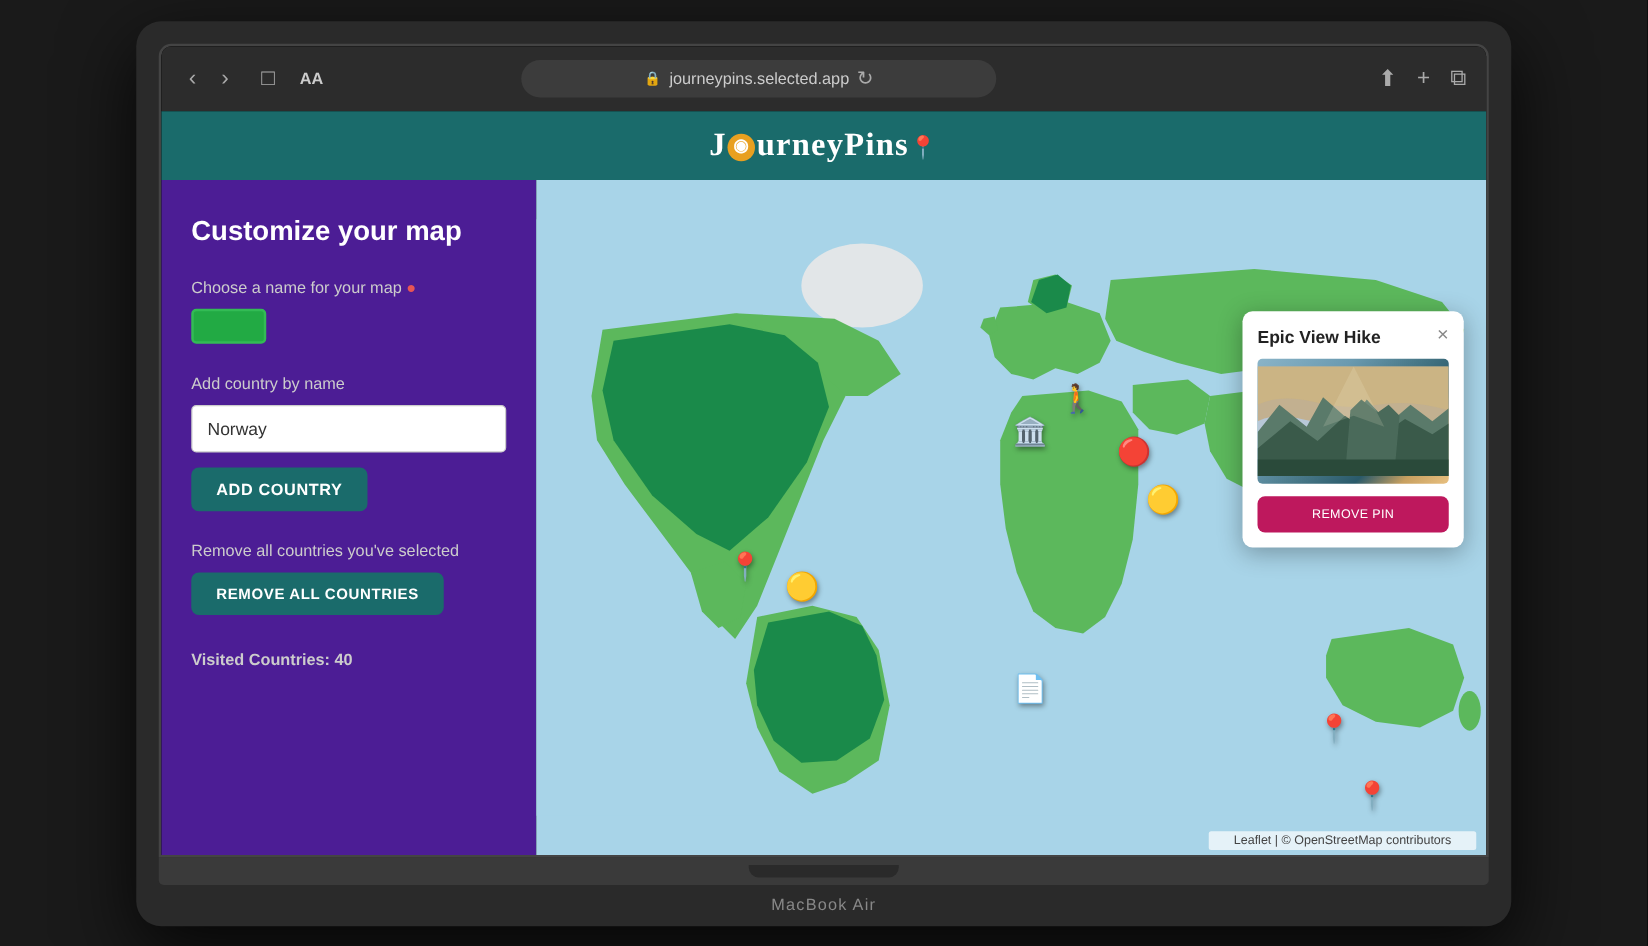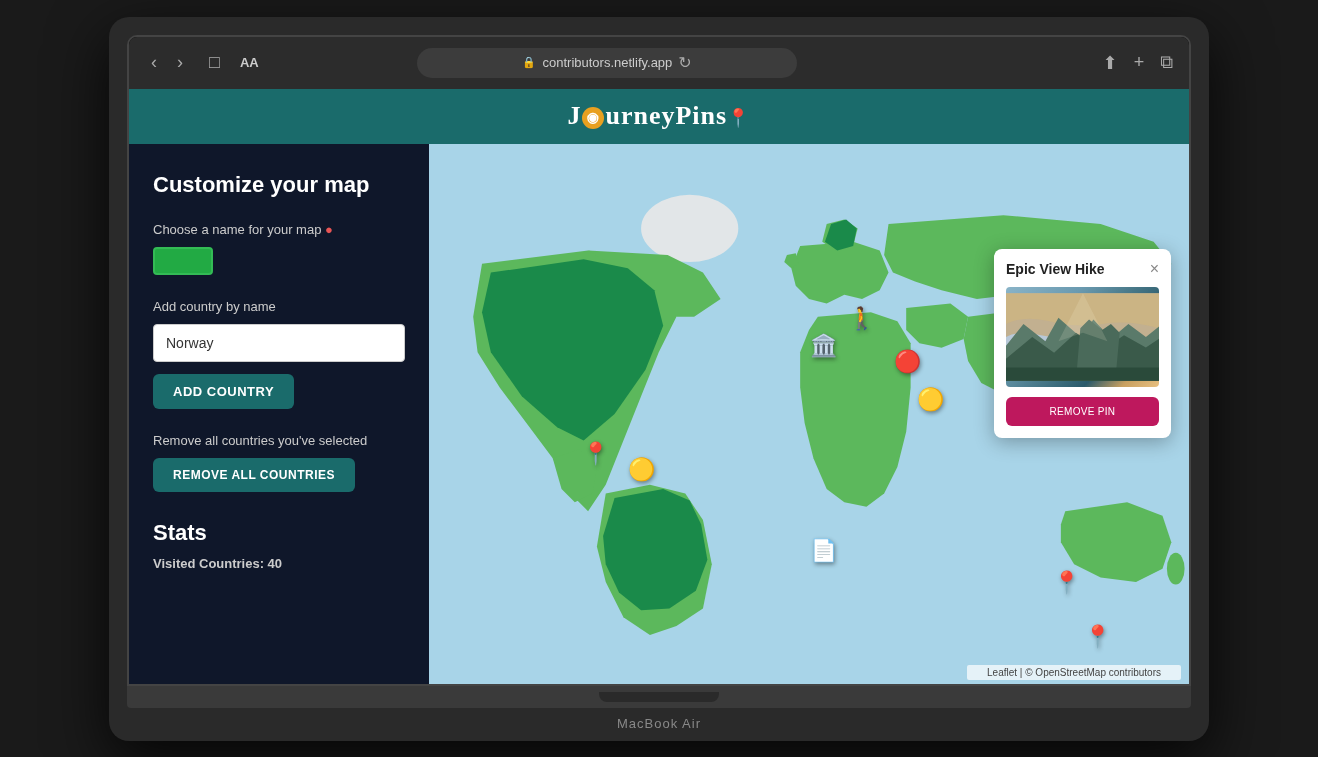--- a/index.html
+++ b/index.html
@@ -100,21 +100,21 @@
     }
     .pin-icon-title { color: #e85555; font-size: 18px; }
     
     .app-body {
       display: flex;
       height: 540px;
     }
     
     .sidebar {
       width: 300px;
-      background: #0f172a;
+      background: #4c1d95;
       color: #fff;
       padding: 28px 24px;
       flex-shrink: 0;
       overflow-y: auto;
     }
     .sidebar h2 {
       font-size: 22px;
       font-weight: 800;
       margin-bottom: 24px;
       color: #fff;
@@ -304,21 +304,21 @@
 
     <div class="browser-bar">
       <div class="browser-nav">
         <span>‹</span>
         <span>›</span>
       </div>
       <span class="browser-book">□</span>
       <span class="aa-text">AA</span>
       <div class="browser-address">
         <span class="lock-icon">🔒</span>
-        <span>contributors.netlify.app</span>
+        <span>journeypins.selected.app</span>
         <span class="refresh-icon">↻</span>
       </div>
       <div class="browser-actions">
         <span>⬆</span>
         <span>+</span>
         <span>⧉</span>
       </div>
     </div>
 
     <div class="app-header">
@@ -337,21 +337,20 @@
         </div>
         <div class="color-picker-btn"></div>
 
         <div class="sidebar-label">Add country by name</div>
         <input class="text-input" type="text" value="Norway" style="">
         <button class="btn-teal">Add Country</button>
 
         <div class="remove-label">Remove all countries you've selected</div>
         <button class="btn-remove-all">Remove All Countries</button>
 
-        <div class="stats-heading">Stats</div>
         <div class="stats-text">Visited Countries: 40</div>
       </div>
 
       <div class="map-container">
         
         <svg class="map-svg" viewBox="0 0 860 540" xmlns="http://www.w3.org/2000/svg">
 
           <rect width="860" height="540" fill="#a8d4e8"></rect>
 
           <ellipse cx="295" cy="60" rx="55" ry="38" fill="#e8e8e8" opacity="0.9"></ellipse>

